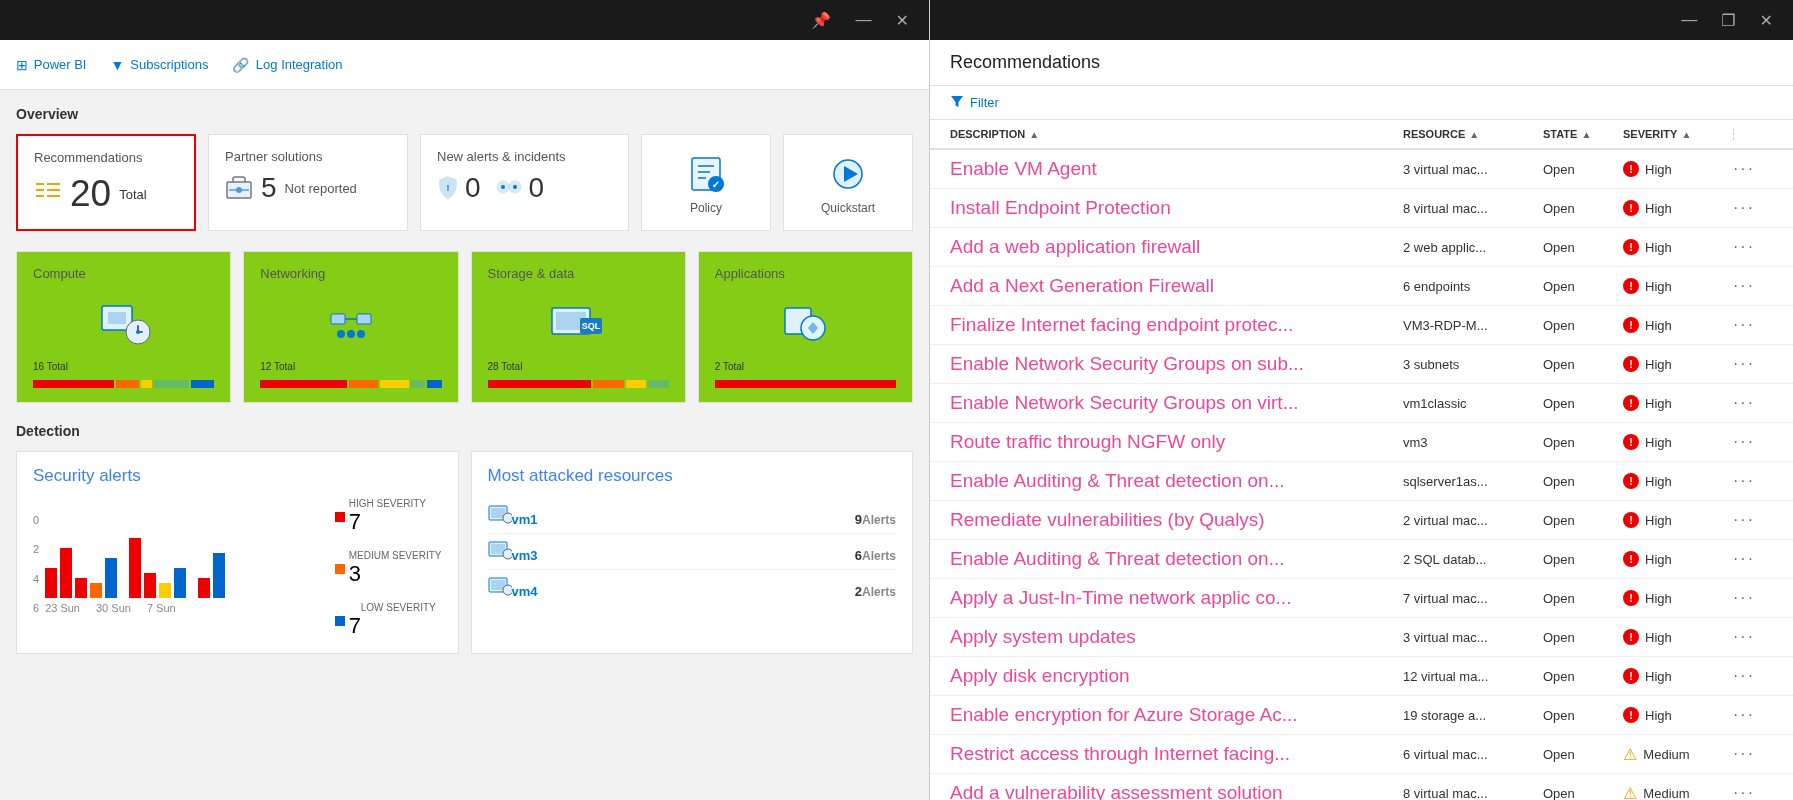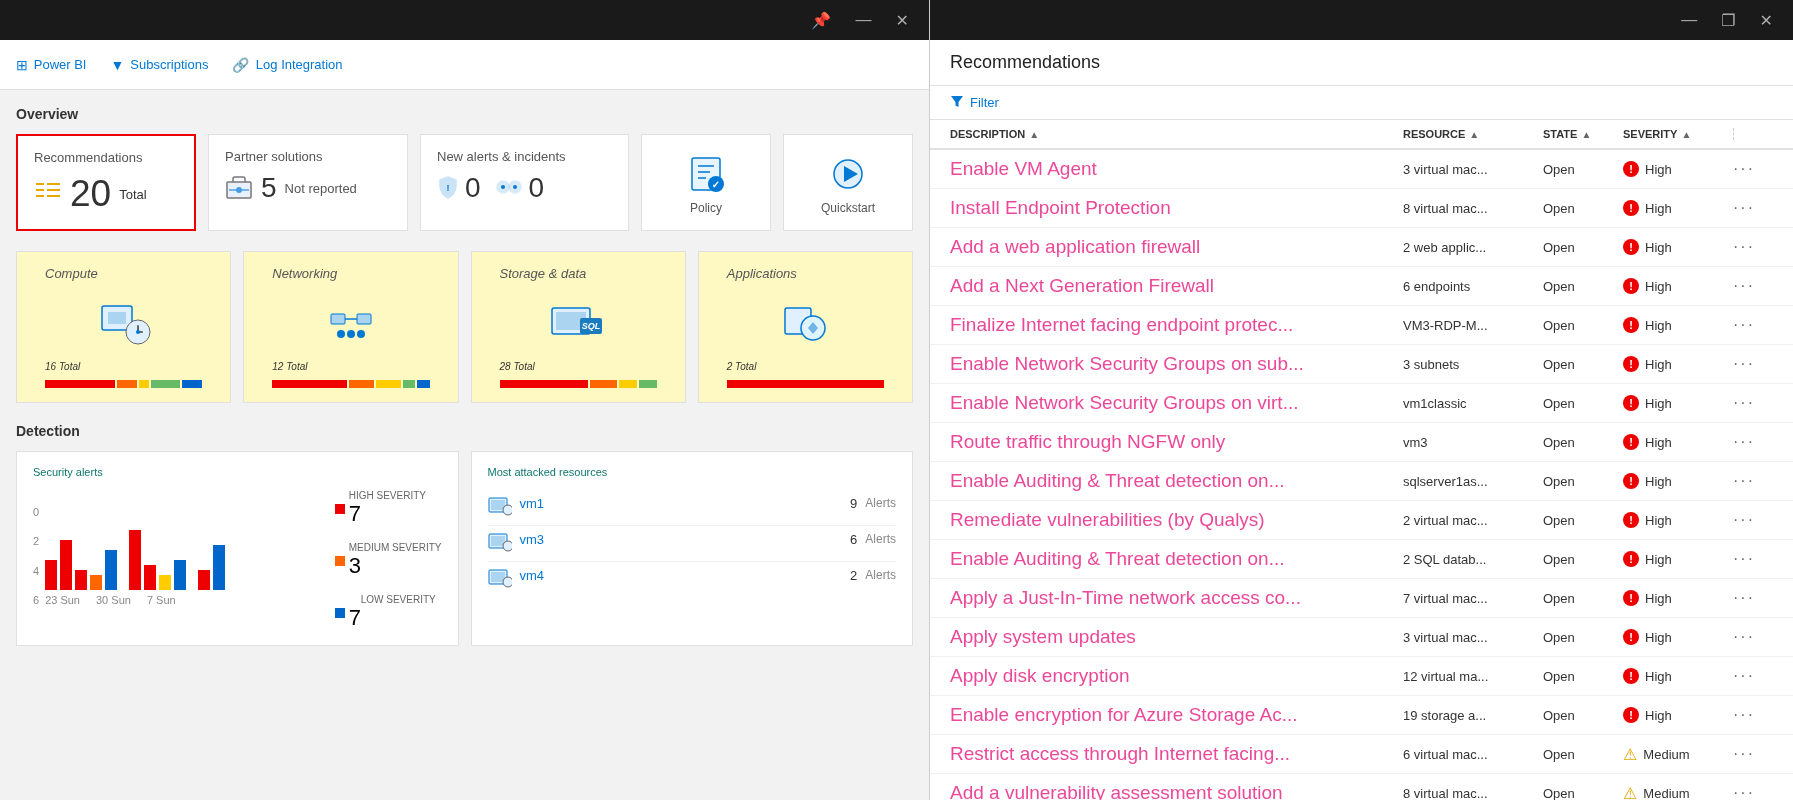--- a/index.html
+++ b/index.html
@@ -23,35 +23,35 @@
     .card { background: white; border: 1px solid #e0e0e0; padding: 14px 16px; flex: 1; min-height: 90px; }
     .card.selected { border: 2px solid #e00; }
     .card-title { font-size: 13px; color: #555; margin-bottom: 8px; }
     .card-value { display: flex; align-items: center; gap: 8px; }
 
     .overview-icon-card { display: flex; flex-direction: column; align-items: center; justify-content: center; background: white; border: 1px solid #e0e0e0; padding: 14px 16px; width: 130px; min-height: 90px; cursor: pointer; }
     .overview-icon-card span { font-size: 12px; color: #555; margin-top: 4px; }
 
     
     .prevention-cards { display: flex; gap: 12px; margin-bottom: 20px; }
-    .prev-card { background: #fef9c3; border: 1px solid #e0e0e0; padding: 14px 28px; flex: 1; cursor: pointer; font-style: italic; }
+    .prev-card { background: #84cc16; border: 1px solid #e0e0e0; padding: 14px 16px; flex: 1; cursor: pointer; }
     .prev-card-title { font-size: 13px; color: #555; margin-bottom: 12px; }
     .prev-card-icon { height: 60px; display: flex; align-items: center; justify-content: center; margin-bottom: 8px; }
     .prev-card-count { font-size: 10px; color: #333; margin-bottom: 8px; }
     .progress-bar { height: 8px; width: 100%; display: flex; gap: 2px; }
     .pb-red { background: #e00; }
     .pb-orange { background: #f60; }
     .pb-yellow { background: #fc0; }
     .pb-green { background: #6b6; }
     .pb-blue { background: #06c; }
 
     
     .detection-cards { display: flex; gap: 12px; }
     .detect-card { background: white; border: 1px solid #e0e0e0; padding: 14px 16px; flex: 1; }
-    .detect-title { font-size: 11px; color: #0f766e; margin-bottom: 12px; }
+    .detect-title { font-size: 17px; color: #3b82f6; margin-bottom: 12px; }
 
     
     .chart-area { display: flex; gap: 16px; }
     .bar-chart { flex: 1; }
     .chart-bars { display: flex; align-items: flex-end; gap: 3px; height: 100px; padding-top: 4px; }
     .bar { width: 12px; }
     .bar-red { background: #e00; }
     .bar-orange { background: #f60; }
     .bar-yellow { background: #fc0; }
     .bar-blue { background: #06c; }
@@ -60,21 +60,21 @@
     .severity-info { display: flex; flex-direction: column; gap: 15px; }
     .sev-row { display: flex; align-items: center; gap: 4px; font-size: 12px; }
     .sev-dot { width: 10px; height: 10px; border-radius: 0; }
     .sev-high { background: #e00; }
     .sev-med { background: #f60; }
     .sev-low { background: #06c; }
     .sev-num { font-size: 22px; font-weight: 300; }
 
     
     .attack-list { list-style: none; }
-    .attack-item { display: flex; align-items: flex-start; gap: 8px; padding: 6px 0; border-bottom: 1px solid #f0f0f0; }
+    .attack-item { display: flex; align-items: flex-end; padding: 6px 0; border-bottom: 1px solid #f0f0f0; font-weight: bold; }
     .attack-item:last-child { border-bottom: none; }
     .attack-name { flex: 1; color: #0078d4; cursor: pointer; }
     .attack-count { color: #333; font-size: 13px; }
     .attack-label { color: #888; font-size: 12px; }
 
     
     .right-panel { width: 863px; background: white; display: flex; flex-direction: column; }
 
     .rp-top-bar { background: #1a1a1a; height: 40px; display: flex; align-items: center; justify-content: flex-end; padding: 0 12px; gap: 8px; }
 
@@ -570,21 +570,21 @@
     <div class="cell-desc">Enable Auditing &amp; Threat detection on...</div>
     <div class="cell-resource">2 SQL datab...</div>
     <div class="cell-state">Open</div>
     <div class="cell-severity">
       <span style="color:#e00;font-size:14px;font-weight:bold;background:#e00;color:white;border-radius:50%;width:16px;height:16px;display:inline-flex;align-items:center;justify-content:center;font-size:11px;">!</span>
       <span>High</span>
     </div>
     <div class="cell-actions">···</div>
   </div>
       <div class="table-row">
-    <div class="cell-desc">Apply a Just-In-Time network access co...</div>
+    <div class="cell-desc">Apply a Just-In-Time network applic co...</div>
     <div class="cell-resource">7 virtual mac...</div>
     <div class="cell-state">Open</div>
     <div class="cell-severity">
       <span style="color:#e00;font-size:14px;font-weight:bold;background:#e00;color:white;border-radius:50%;width:16px;height:16px;display:inline-flex;align-items:center;justify-content:center;font-size:11px;">!</span>
       <span>High</span>
     </div>
     <div class="cell-actions">···</div>
   </div>
       <div class="table-row">
     <div class="cell-desc">Apply system updates</div>

